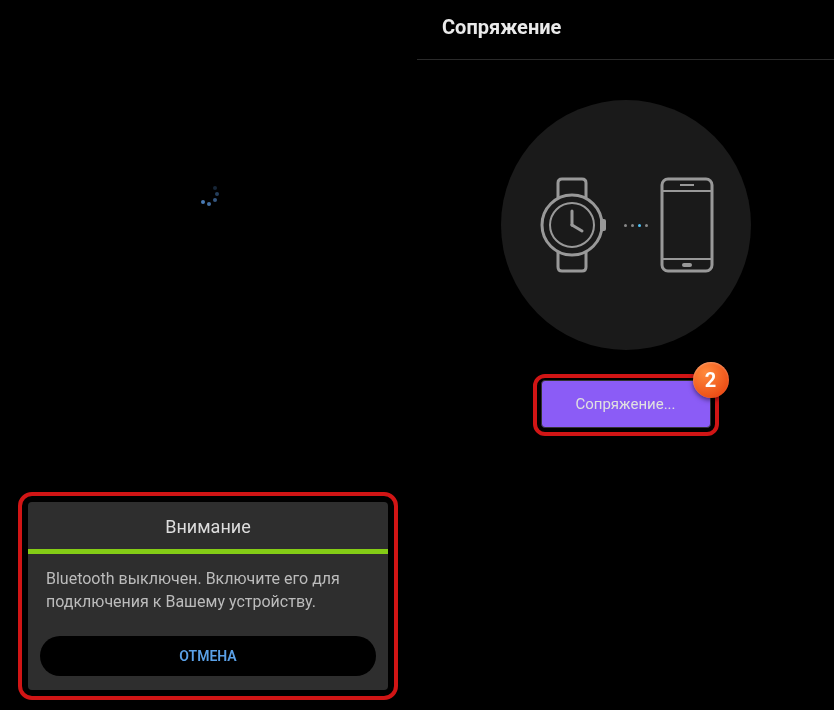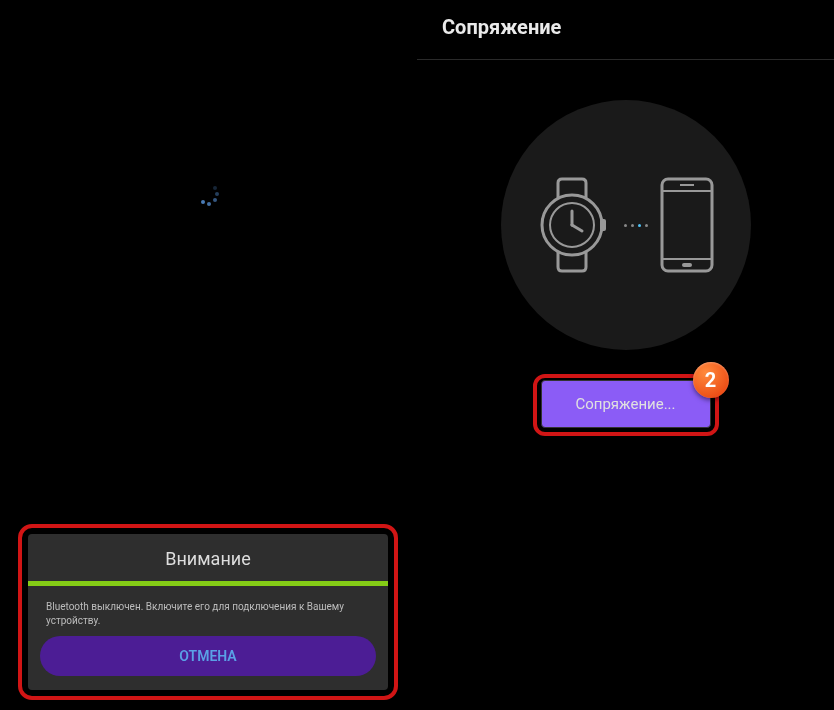--- a/index.html
+++ b/index.html
@@ -165,34 +165,34 @@
     }
     .dialog-title {
       color: #ddd;
       font-size: 18px;
       text-align: center;
       padding: 14px 0 12px;
       border-bottom: 5px solid #84cc16;
     }
     .dialog-body {
       color: #bcbcbc;
-      font-size: 10px;
-      padding: 14px 18px 8px;
+      font-size: 16px;
+      padding: 14px 18px 23px;
       line-height: 1.4;
     }
     .dialog-actions {
       display: flex;
       gap: 10px;
       padding: 0 12px 14px;
     }
     .dialog-btn {
       flex: 1;
       height: 40px;
       border-radius: 20px;
-      background: #4c1d95;
+      background: #000000;
       font-size: 14px;
       font-weight: 600;
       line-height: 40px;
       text-align: center;
       position: relative;
     }
     .btn-cancel {
       color: #5aa0e6;
     }
     .btn-ok {

